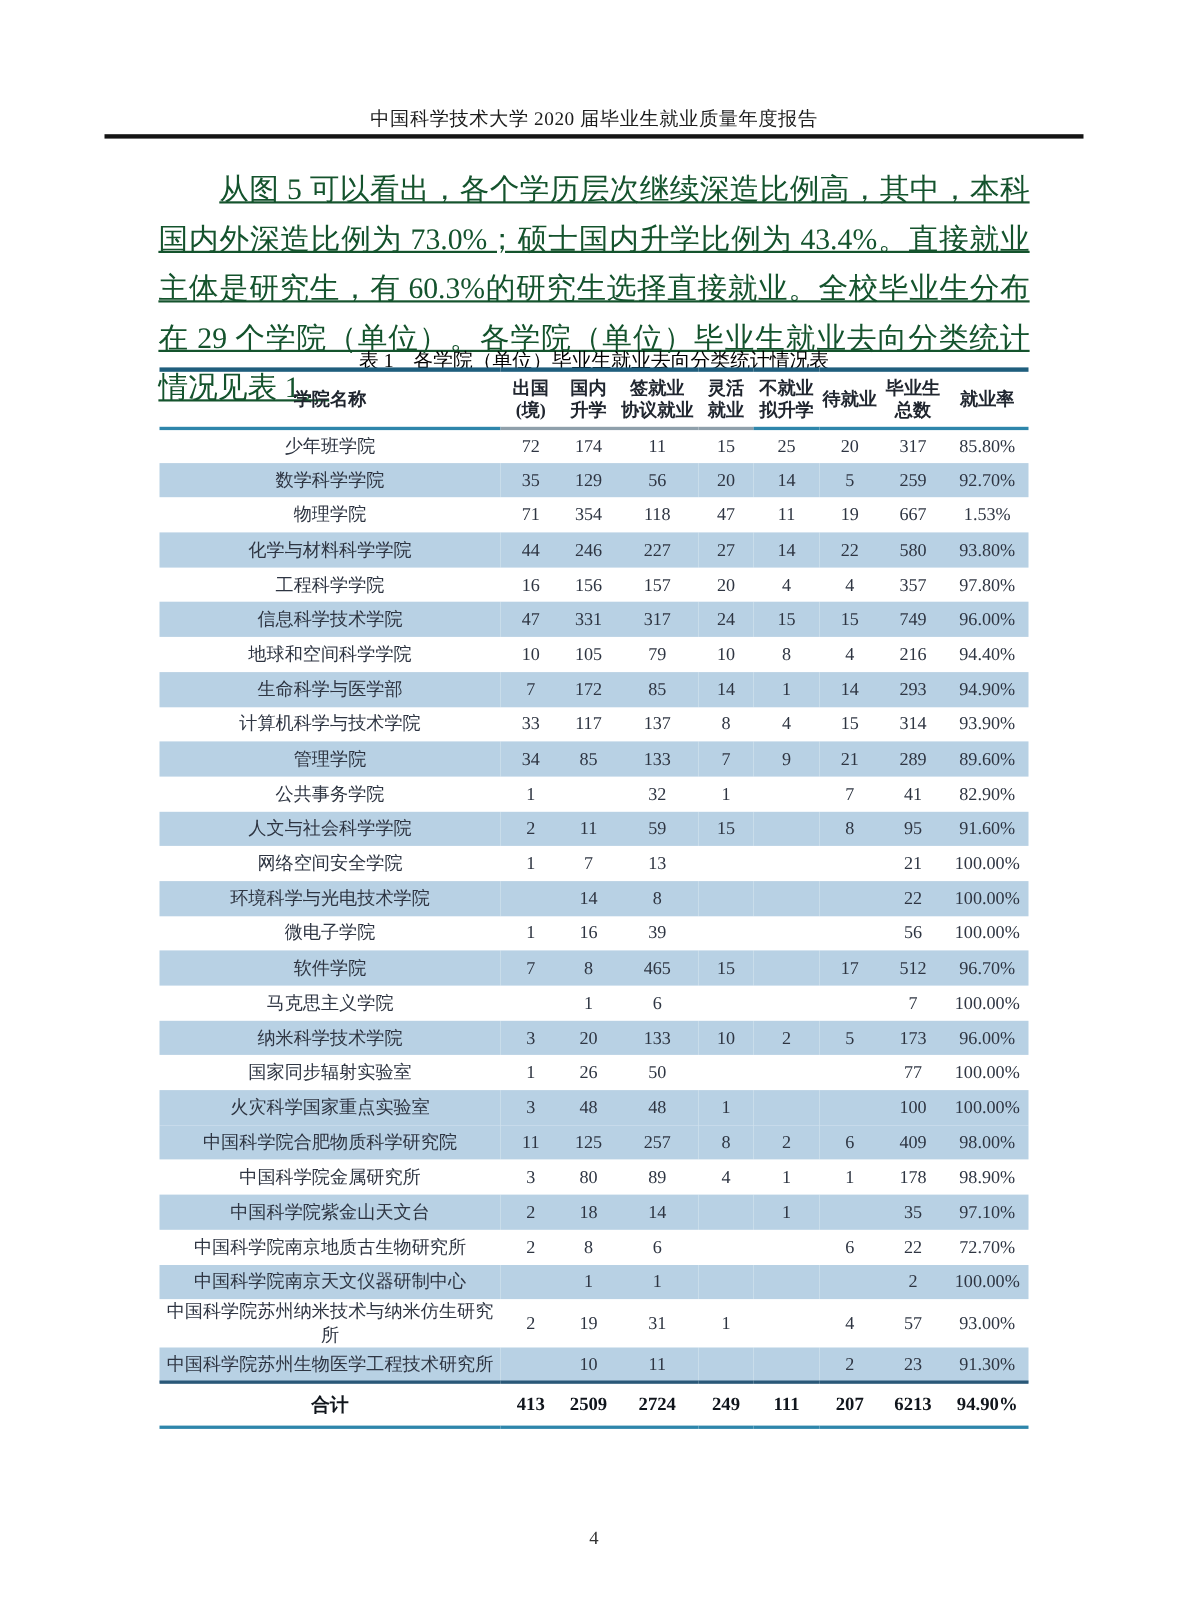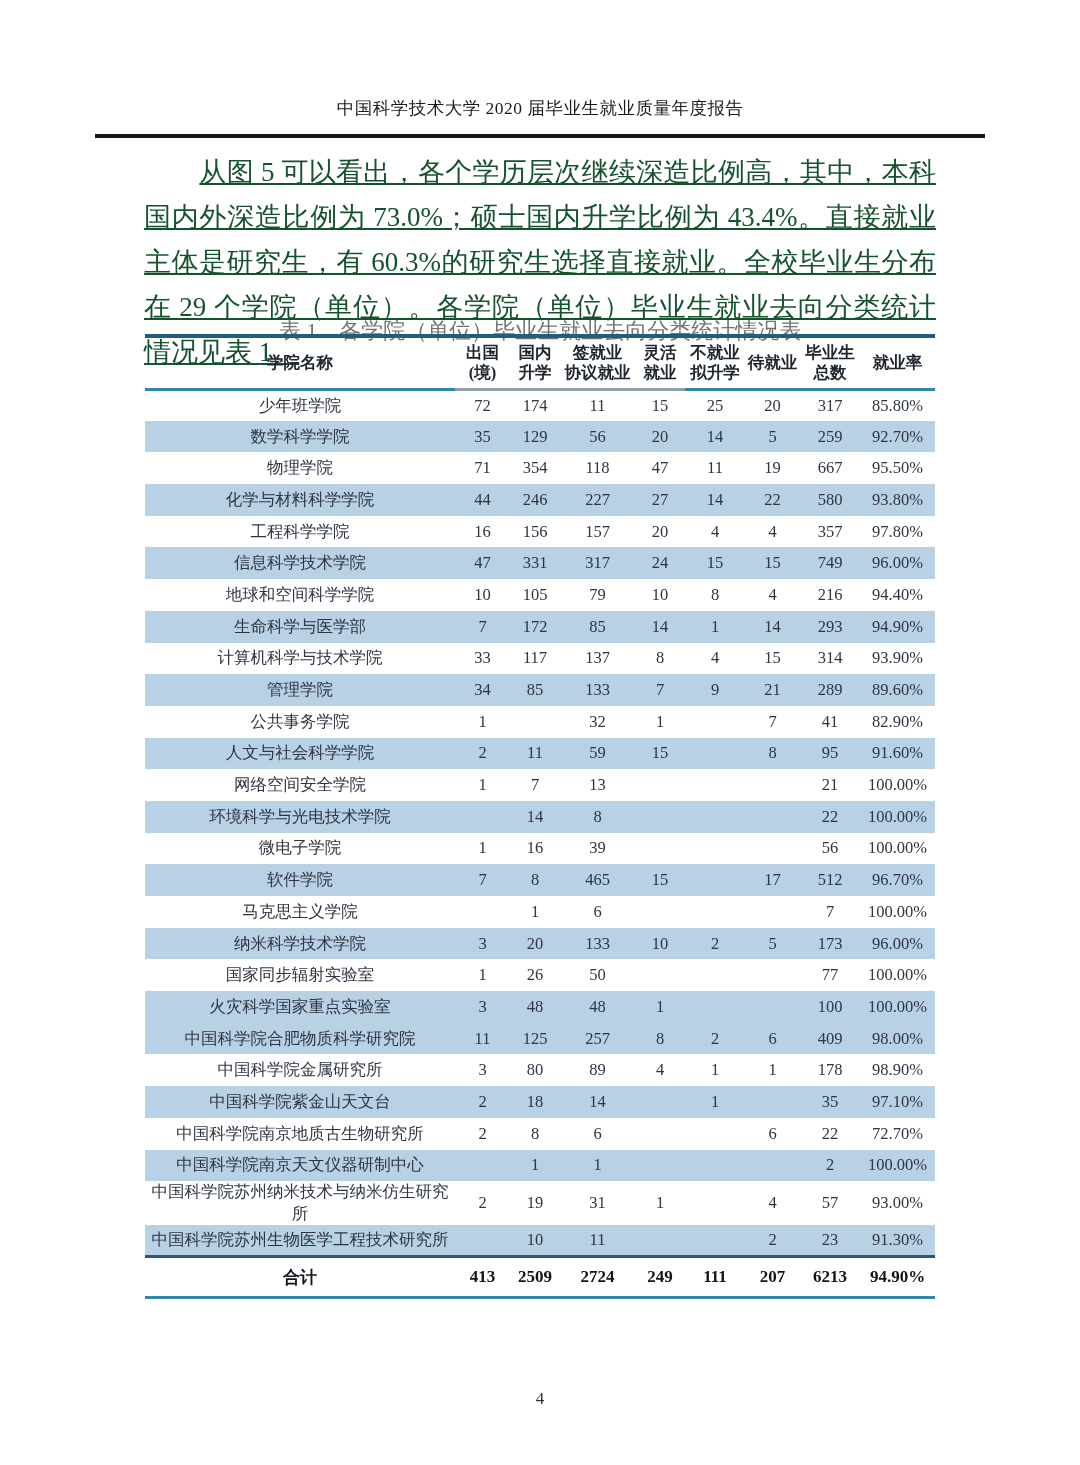--- a/index.html
+++ b/index.html
@@ -15,32 +15,32 @@
   body{
     width:1080px;height:1465px;
     font-family:"Liberation Serif","DejaVu Serif",serif;
     color:var(--ink);
   }
   .page{position:relative;width:1080px;height:1465px;background:#fff;overflow:hidden;}
 
   .running-head{
     position:absolute;top:96px;left:95px;right:95px;
     text-align:center;font-size:17.5px;letter-spacing:.5px;
-    padding-bottom:14px;border-bottom:4px solid #141414;
+    padding-bottom:2px;border-bottom:4px solid #141414;
   }
 
   .para{
     position:absolute;top:150px;left:144px;width:792px;
     font-size:27px;line-height:45px;text-align:justify;
     text-indent:2.05em;color:#14532d;text-decoration:underline;
   }
 
   .caption{
     position:absolute;top:316px;left:0;width:100%;
-    text-align:center;font-size:22px;color:#737373;
+    text-align:center;font-size:18px;color:#000000;
   }
 
   .table-wrap{position:absolute;top:334px;left:145px;width:790px;}
   table{width:790px;border-collapse:collapse;table-layout:fixed;color:#2e3542;}
   thead th{
     height:53px;vertical-align:middle;text-align:center;
     font-weight:bold;font-size:16.5px;line-height:1.22;
     white-space:pre-line;color:#20262f;
     border-top:4px solid var(--dark);
     border-bottom:3px solid var(--teal);
@@ -132,21 +132,21 @@
           </tr>
           <tr>
             <td>物理学院</td>
             <td>71</td>
             <td>354</td>
             <td>118</td>
             <td>47</td>
             <td>11</td>
             <td>19</td>
             <td>667</td>
-            <td>95.50%</td>
+            <td>1.53%</td>
           </tr>
           <tr class="stripe">
             <td>化学与材料科学学院</td>
             <td>44</td>
             <td>246</td>
             <td>227</td>
             <td>27</td>
             <td>14</td>
             <td>22</td>
             <td>580</td>

